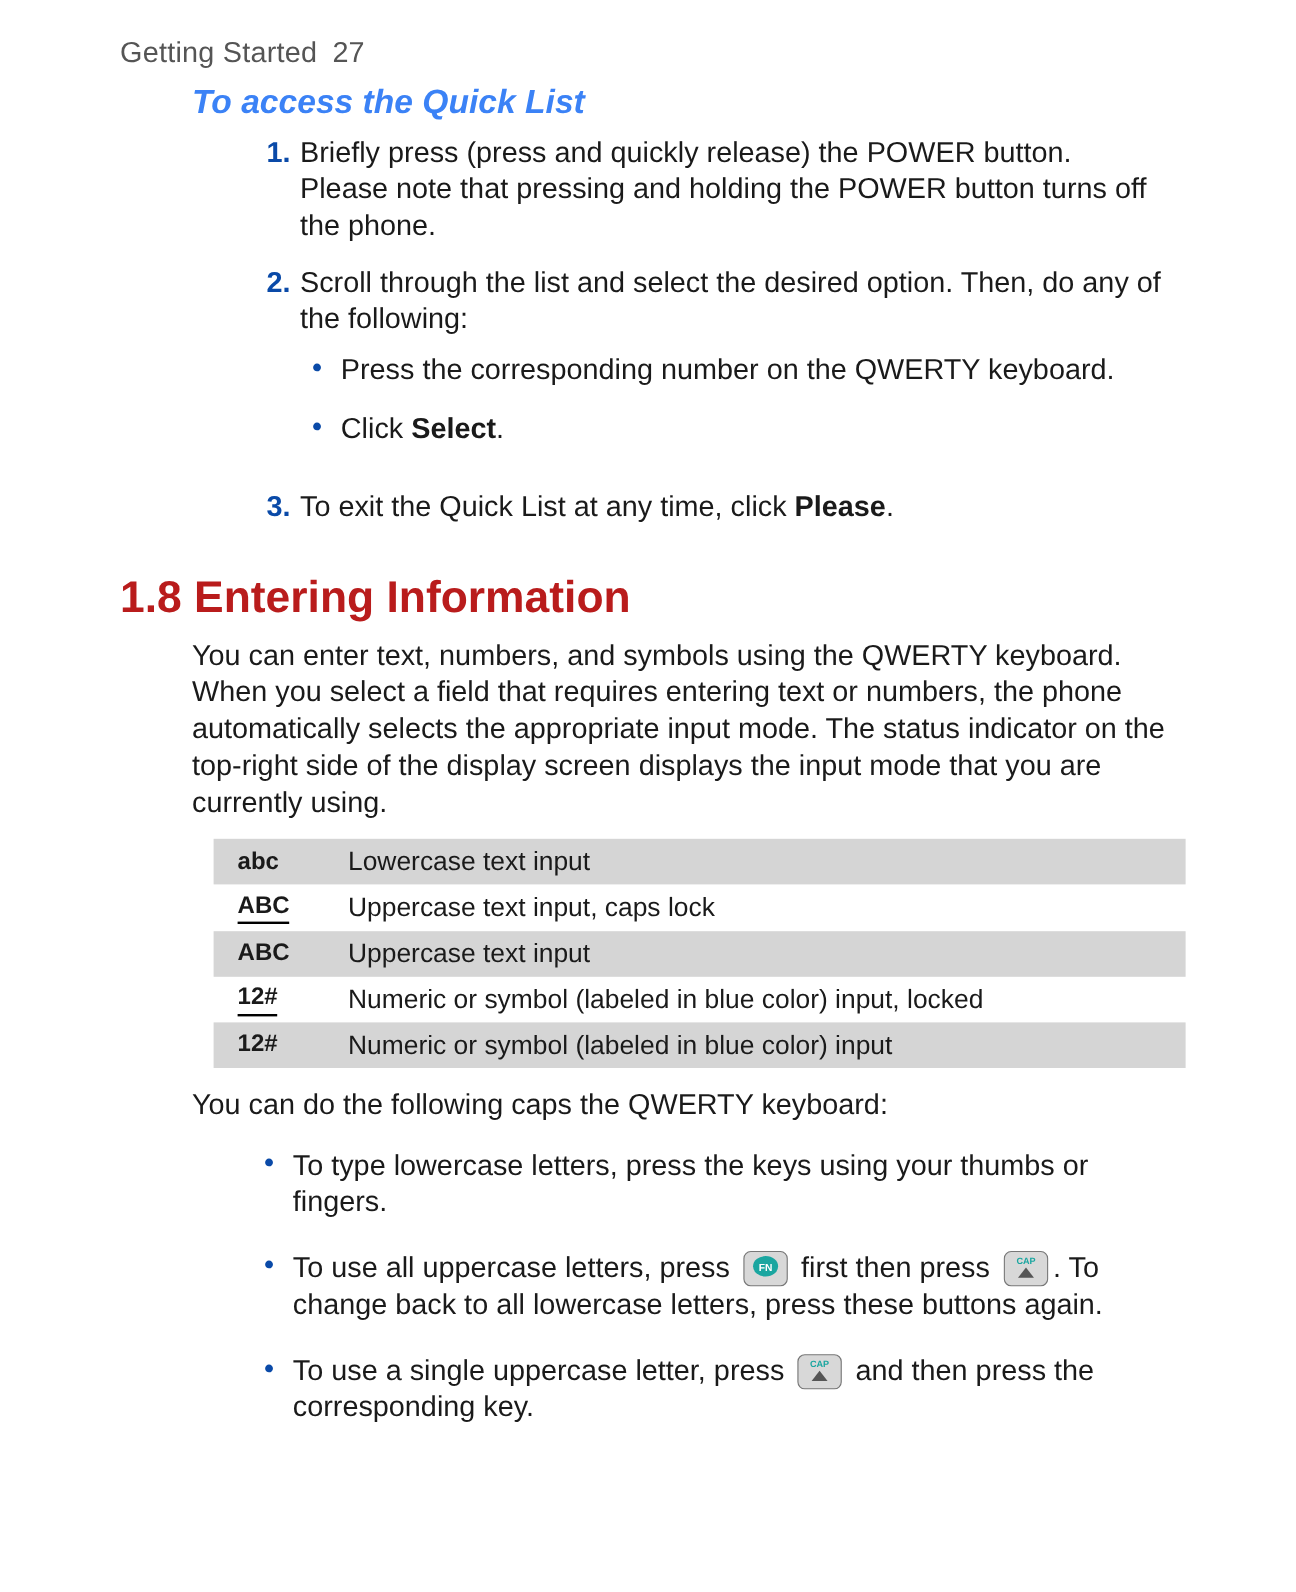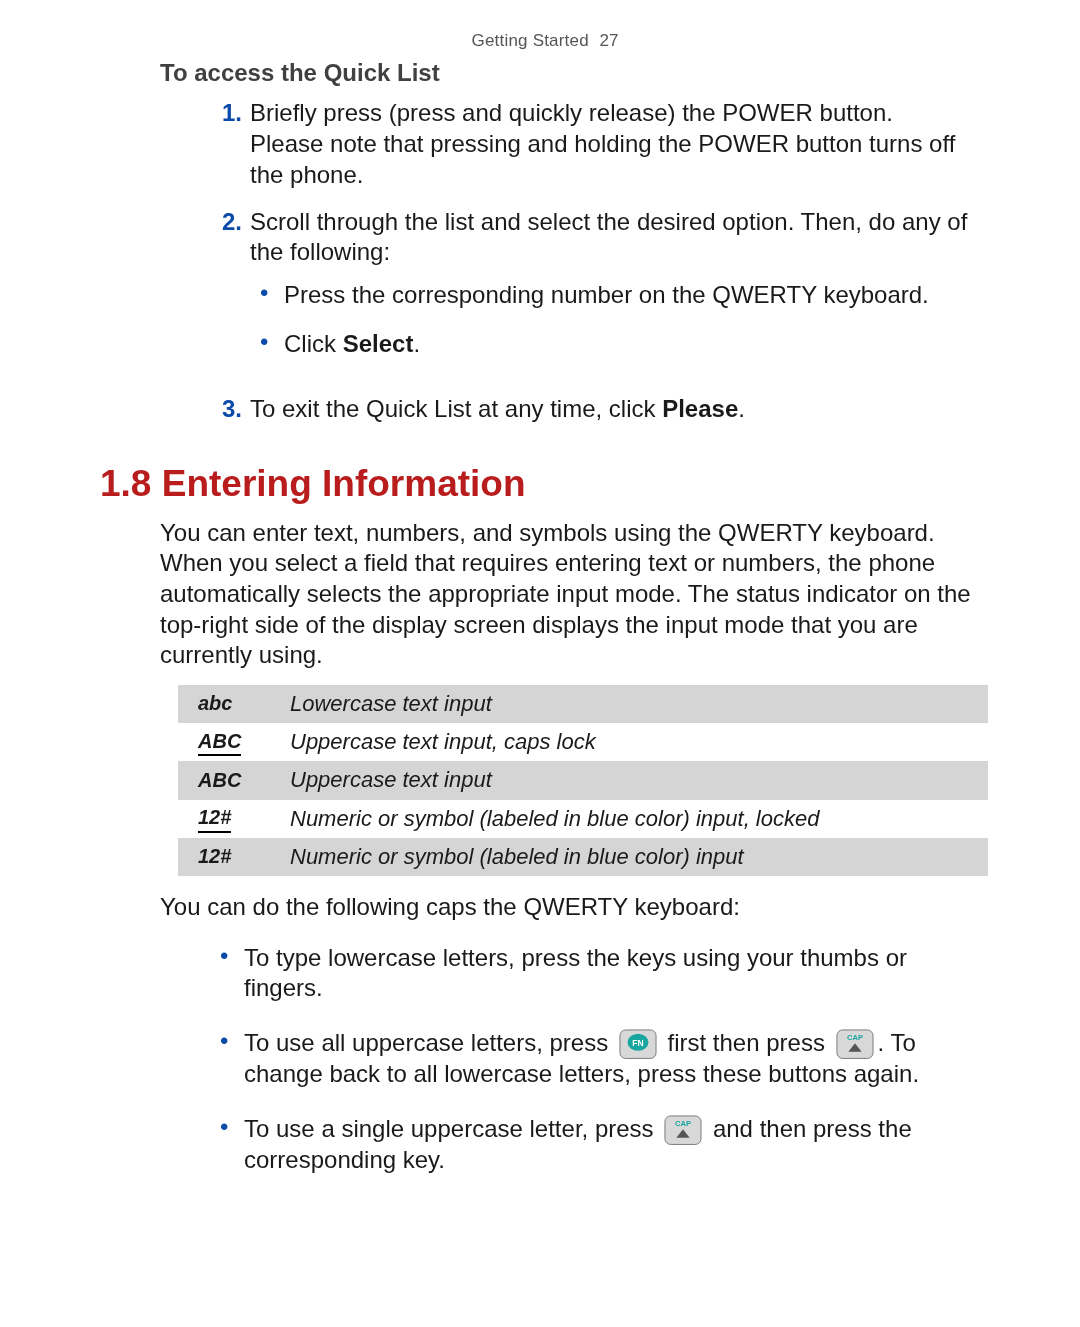--- a/index.html
+++ b/index.html
@@ -7,32 +7,33 @@
     width:1080px;
     font-family:"Segoe UI","Myriad Pro","Helvetica Neue",Arial,sans-serif;
     color:#1a1a1a;
     font-size:24px;
     line-height:1.28;
   }
   .page{
     padding:30px 90px 60px 100px;
   }
   .running-head{
-    text-align:center;
+    text-align:left;
     color:#555;
-    font-size:17px;
+    font-size:24px;
     margin-bottom:6px;
   }
   .running-head .chapter{letter-spacing:.2px;}
   .running-head .pagenum{margin-left:6px;}
   h3.blue-sub{
-    color:#404040;
+    color:#3b82f6;
     font-weight:700;
-    font-size:24px;
+    font-size:28px;
     margin:0 0 6px 60px;
+    font-style:italic;
   }
   ol.steps{
     list-style:none;
     margin:0 0 10px 120px;
     padding:0;
   }
   ol.steps > li{
     position:relative;
     padding:4px 0 12px 30px;
   }
@@ -79,21 +80,20 @@
   table.modes{
     border-collapse:collapse;
     width:810px;
     margin:6px 0 16px 78px;
     font-size:22px;
   }
   table.modes tr.shade td{background:#d5d5d5;}
   table.modes td{
     padding:5px 10px 5px 10px;
     vertical-align:middle;
-    font-style:italic;
   }
   table.modes td.ind{
     width:72px;
     font-family:"Arial Black","Impact",sans-serif;
     font-weight:900;
     font-size:20px;
     padding-left:20px;
     text-align:left;
     letter-spacing:0px;
   }

